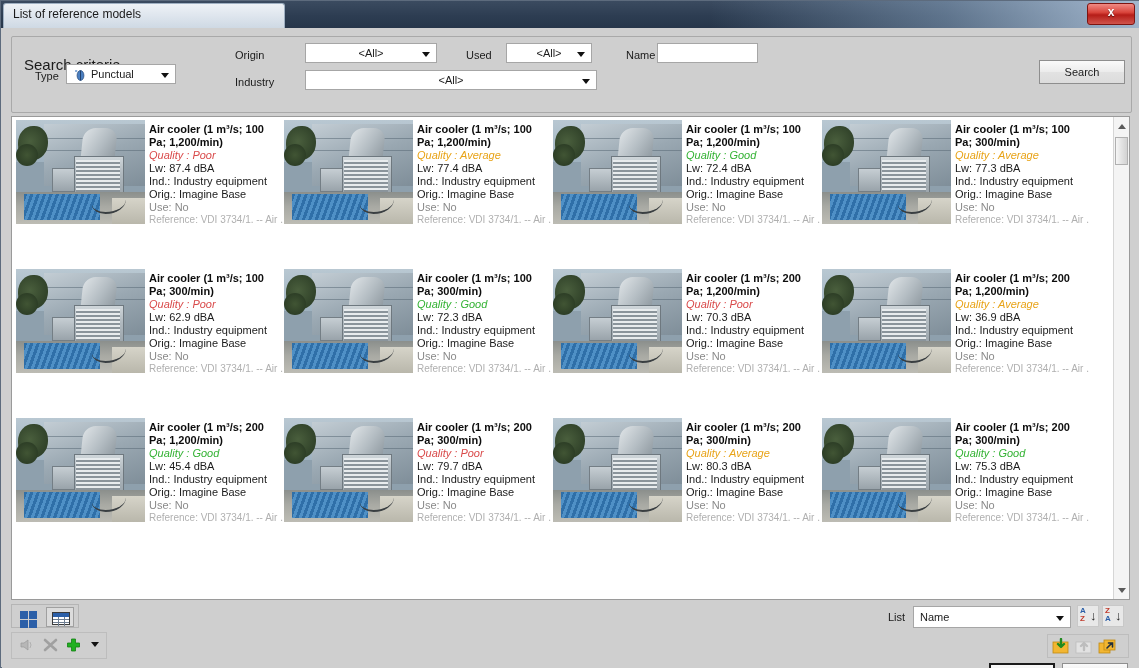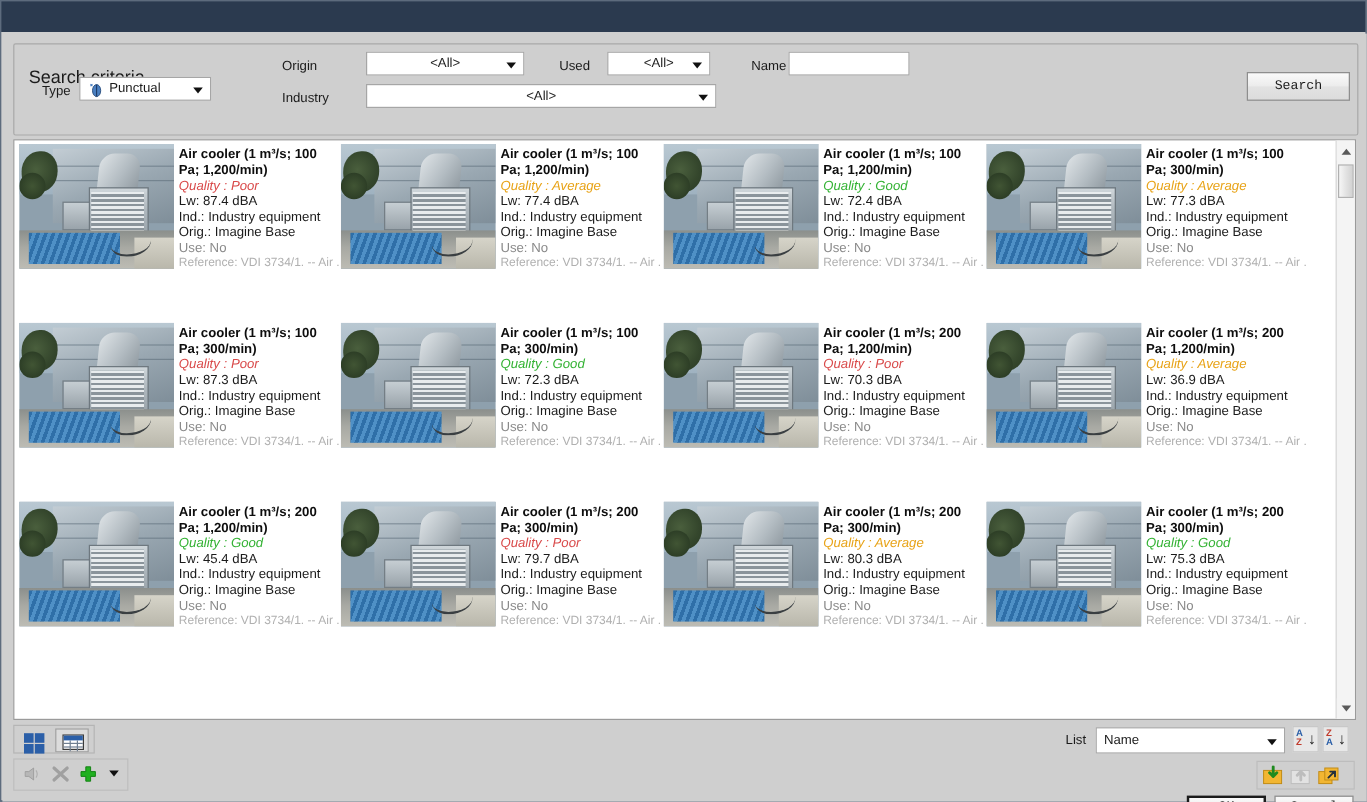--- a/index.html
+++ b/index.html
@@ -79,21 +79,21 @@
   .textbox{
     position:absolute;height:20px;background:#fff;border:1px solid #a6a6a6;
     box-sizing:border-box;
   }
   .punct-icon{
     position:absolute;left:6px;top:3px;width:14px;height:14px;
   }
   .btn{
     position:absolute;background:linear-gradient(180deg,#fafafa 0%,#ececec 48%,#e2e2e2 52%,#dcdcdc 100%);
     border:1px solid #8e8e8e;box-sizing:border-box;cursor:pointer;
-    font-size:11px;color:#1b1b1b;text-align:center;font-family:Liberation Mono, monospace;
+    font-size:11px;color:#1b1b1b;text-align:center;
   }
   .btn span{display:block;}
   
   .results{
     position:absolute;left:9px;top:88px;width:1119px;height:484px;
     background:#fff;border:1px solid #9a9a9a;box-sizing:border-box;
     overflow:hidden;
   }
   .cardarea{
     position:absolute;left:0;top:0;width:1102px;height:482px;
@@ -196,20 +196,28 @@
   .okbtn{position:absolute;left:987px;top:635px;width:66px;height:22px;border:2px solid #1b1b1b;}
   .cancelbtn{position:absolute;left:1060px;top:635px;width:66px;height:22px;}
   .btn .lab{position:absolute;left:0;top:3px;width:100%;text-align:center;}
   .okbtn .lab{top:2px;}
 </style>
 </head>
 <body>
 
 <div class="window">
 
+  <div class="titlebar">
+    <div class="glow"></div>
+    <div class="tab"></div>
+    <div class="title">List of reference models</div>
+    <div class="closebtn">
+      <div class="x">x</div>
+    </div>
+  </div>
 
   <div class="client">
 
     <div class="group"></div>
     <div class="group-title">Search criteria</div>
 
     <div class="lbl" style="left:33px;top:42px;">Type</div>
     <div class="combo" style="left:64px;top:36px;width:110px;">
       <svg class="punct-icon" viewBox="0 0 14 14">
         <ellipse cx="7.5" cy="7.5" rx="3.4" ry="5" fill="#4a7fc1" stroke="#2b4f80" stroke-width="0.8"></ellipse>
@@ -368,21 +376,21 @@
               <div class="unit"></div>
               <div class="louvre"></div>
               <div class="ground"></div>
               <div class="blue"></div>
               <div class="wall"></div>
               <div class="cable"></div>
             </div>
             <div class="info">
               <div class="c-title">Air cooler (1 m³/s; 100 Pa; 300/min)</div>
               <div class="c-qual" style="color: rgb(217, 74, 74);">Quality : Poor</div>
-              <div class="c-line">Lw: 87.3 dBA</div>
+              <div class="c-line">Lw: 62.9 dBA</div>
               <div class="c-line">Ind.: Industry equipment</div>
               <div class="c-line">Orig.: Imagine Base</div>
               <div class="c-use">Use: No</div>
               <div class="c-ref">Reference: VDI 3734/1. -- Air ...</div>
             </div>
           </div>
           <div class="card" style="left: 272px; top: 152px;">
             <div class="thumb">
               <div class="sky"></div>
               <div class="bldg"></div>

